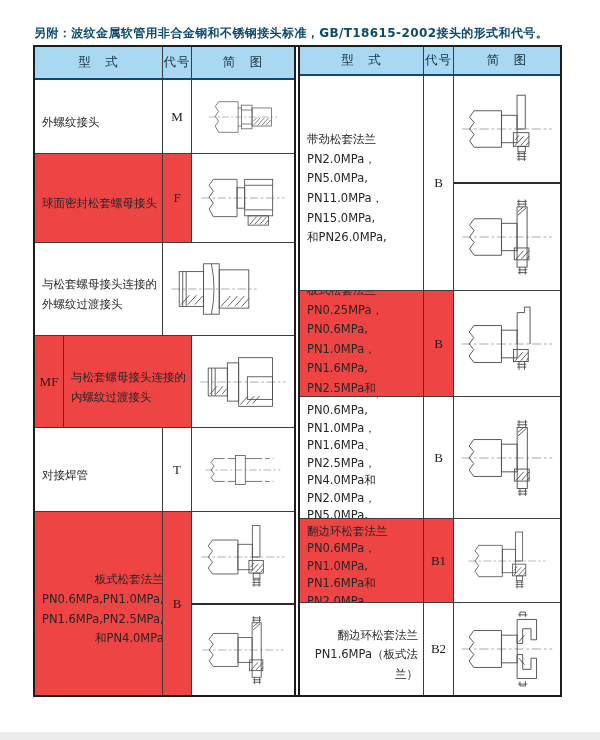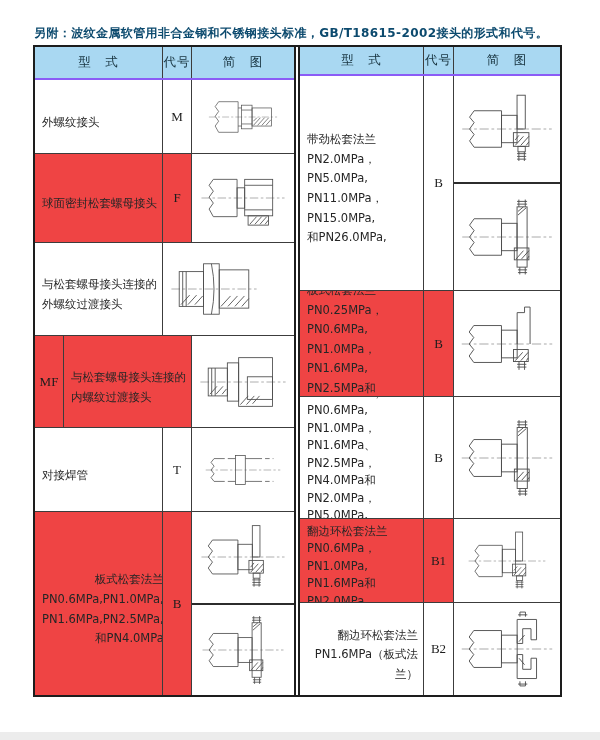--- a/index.html
+++ b/index.html
@@ -18,21 +18,21 @@
   }
   .half{display:flex;flex-direction:column;}
   .half-left{width:259px;}
   .half-right{width:260px;}
   .mid-divider{
     width:6px;box-sizing:border-box;background:#fff;
     border-left:2px solid #1d1d1d;border-right:2px solid #1d1d1d;
   }
   .row{display:flex;box-sizing:border-box;border-bottom:1px solid #3c3c3c;}
   .row:last-child{border-bottom:none;text-align:right;}
-  .hrow{height:33px;background:#a9d8f2;border-bottom:2px solid #8b5cf6;}
+  .hrow{height:33px;background:#a9d8f2;border-bottom:2px solid #0c4a6e;}
   .cell{box-sizing:border-box;border-right:1px solid #3c3c3c;display:flex;align-items:center;overflow:hidden;}
   .cell:last-child{border-right:none;}
   .lt{width:128px;} .lc{width:29px;} .ld{width:102px;}
   .rt{width:124px;} .rc{width:30px;} .rd{width:106px;}
   .head-cell{justify-content:center;font-size:12.5px;color:#16323e;letter-spacing:1px;font-weight:400;}
   .type-cell{
     padding:16px 5px 4px 7px;font-size:11.5px;color:#262626;line-height:1.7;
     white-space:pre-line;
   }
   .type-tight{line-height:1.52;}

